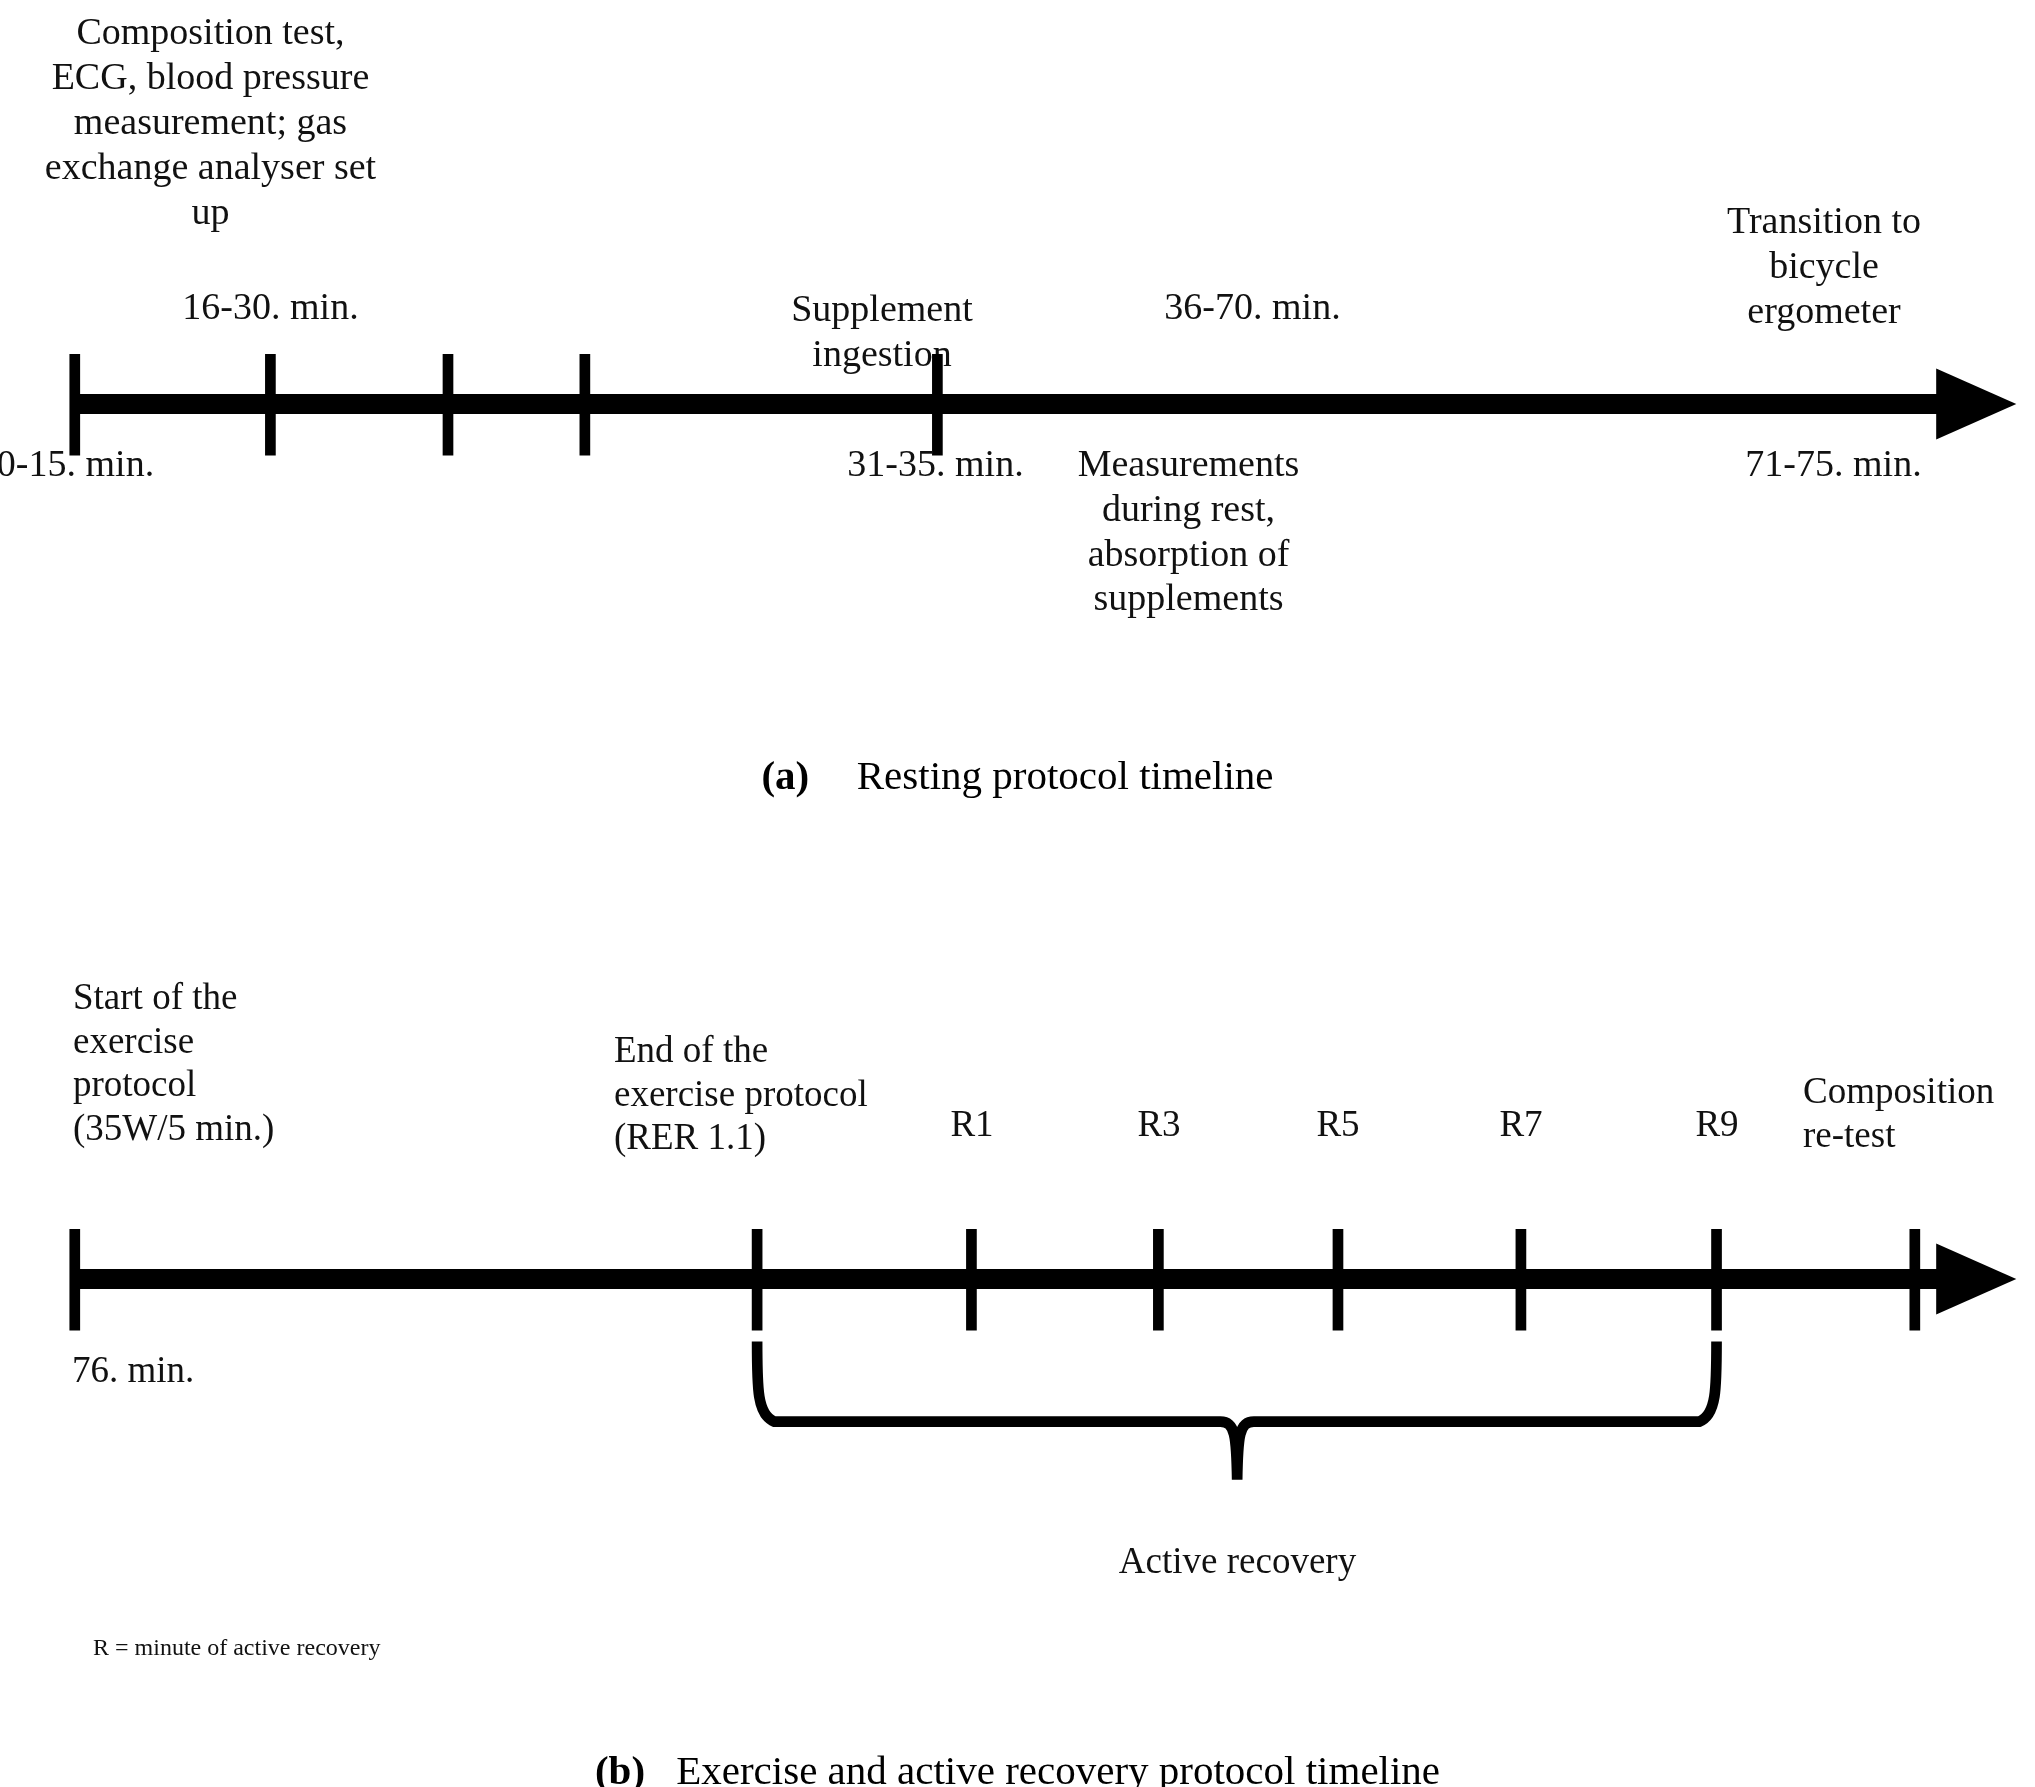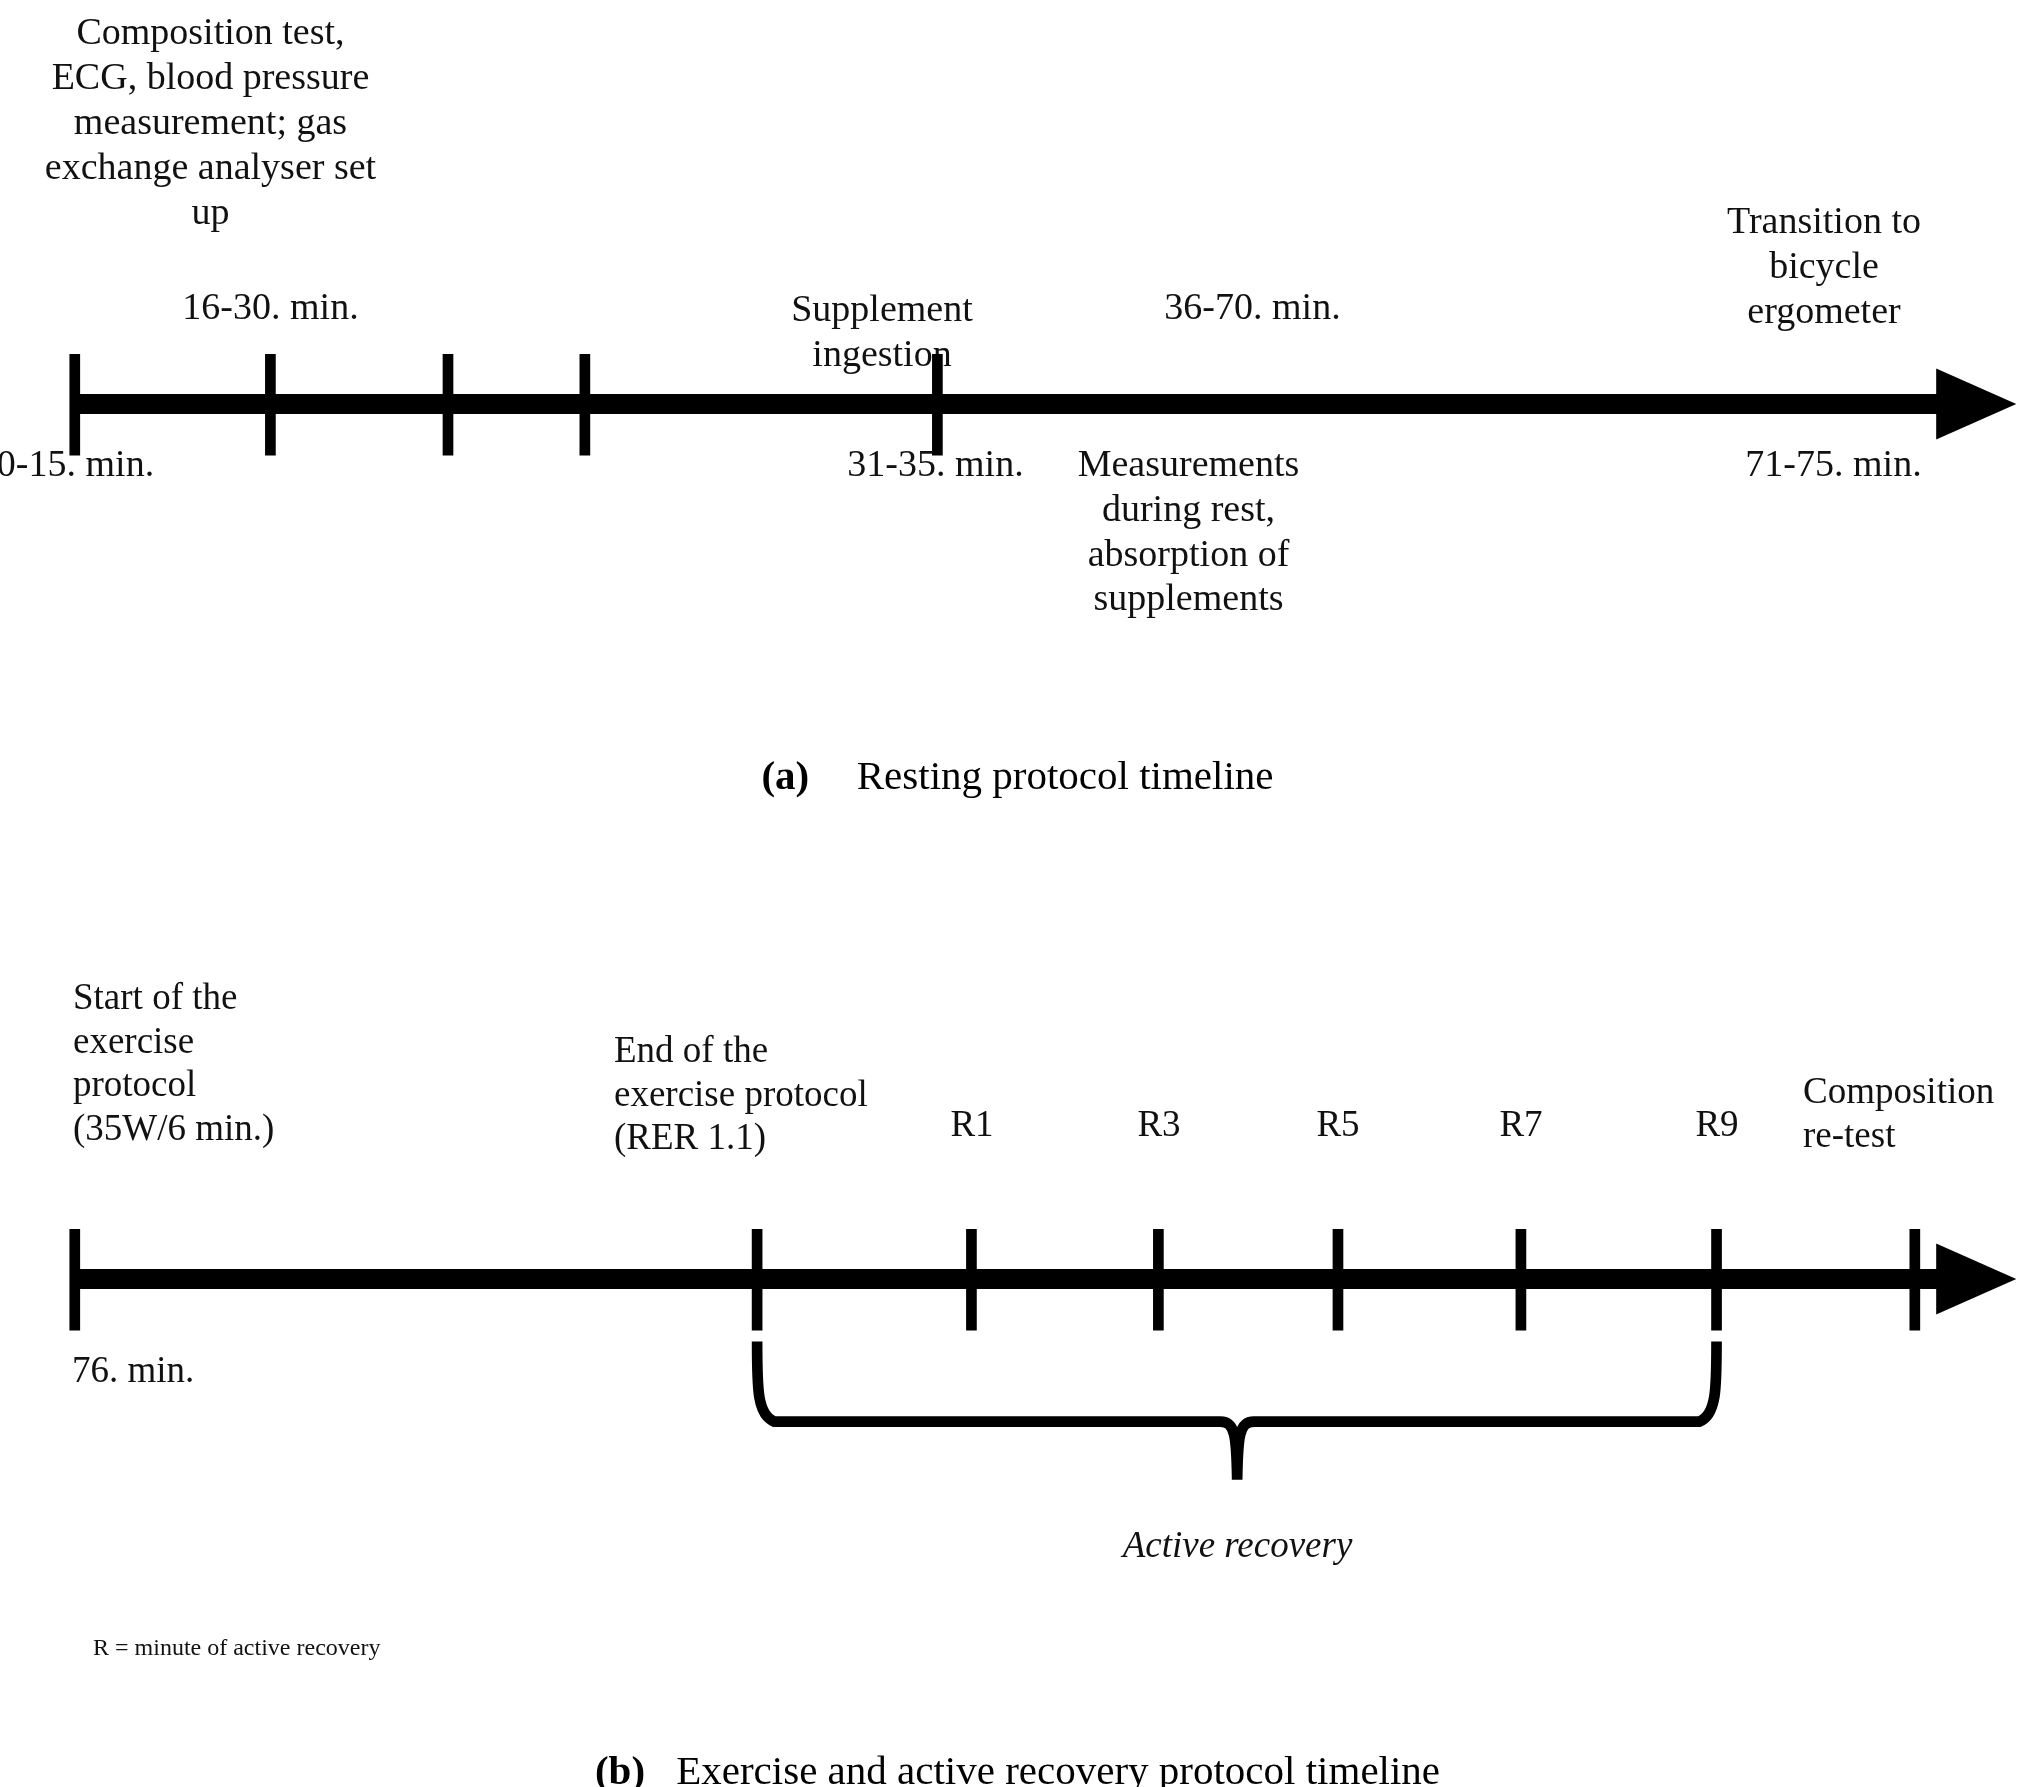--- a/index.html
+++ b/index.html
@@ -112,21 +112,21 @@
       <span style="display:inline-block;width:27px;"></span>
       <span>Resting protocol timeline</span>
     </div>
   </div>
 
   <div class="panel" style="top:935px;height:853px;">
 
     <div class="tx left s-mid" style="left:73px;top:40px;width:280px;">Start of the
 exercise
 protocol
-(35W/6 min.)</div>
+(35W/5 min.)</div>
 
     <div class="tx left s-mid" style="left:614px;top:93px;width:334px;">End of the
 exercise protocol
 (RER 1.1)</div>
 
     <div class="tx center s-rtick" style="left:905px;top:167px;width:134px;">R1</div>
 
     <div class="tx center s-rtick" style="left:1092px;top:167px;width:134px;text-align:center;">R3</div>
 
     <div class="tx center s-rtick" style="left:1271px;top:167px;width:134px;">R5</div>
@@ -158,21 +158,21 @@
     <svg class="axis-svg" width="2035" height="194" viewBox="0 0 3048 290" style="top:401px;">
       <path d="M1134 8
                C1134 78, 1134 118, 1160 128
                L1828 128
                C1850 128, 1852 150, 1853 215
                C1854 150, 1856 128, 1878 128
                L2545 128
                C2571 118, 2571 78, 2571 8" fill="none" stroke="#000" stroke-width="16" stroke-linecap="butt"></path>
     </svg>
 
-    <div class="tx center s-mid" style="left:1037px;top:588px;width:401px;font-style:italic;">Active recovery</div>
+    <div class="tx center s-mid" style="left:1037px;top:604px;width:401px;">Active recovery</div>
 
     <div class="tx left s-note" style="left:93px;top:698px;width:801px;">R = minute of active recovery</div>
 
     <div class="caption" style="top:788px;">
       <b>(b)</b>
       <span style="display:inline-block;width:10.7px;"></span>
       <span>Exercise and active recovery protocol timeline</span>
     </div>
   </div>
 

